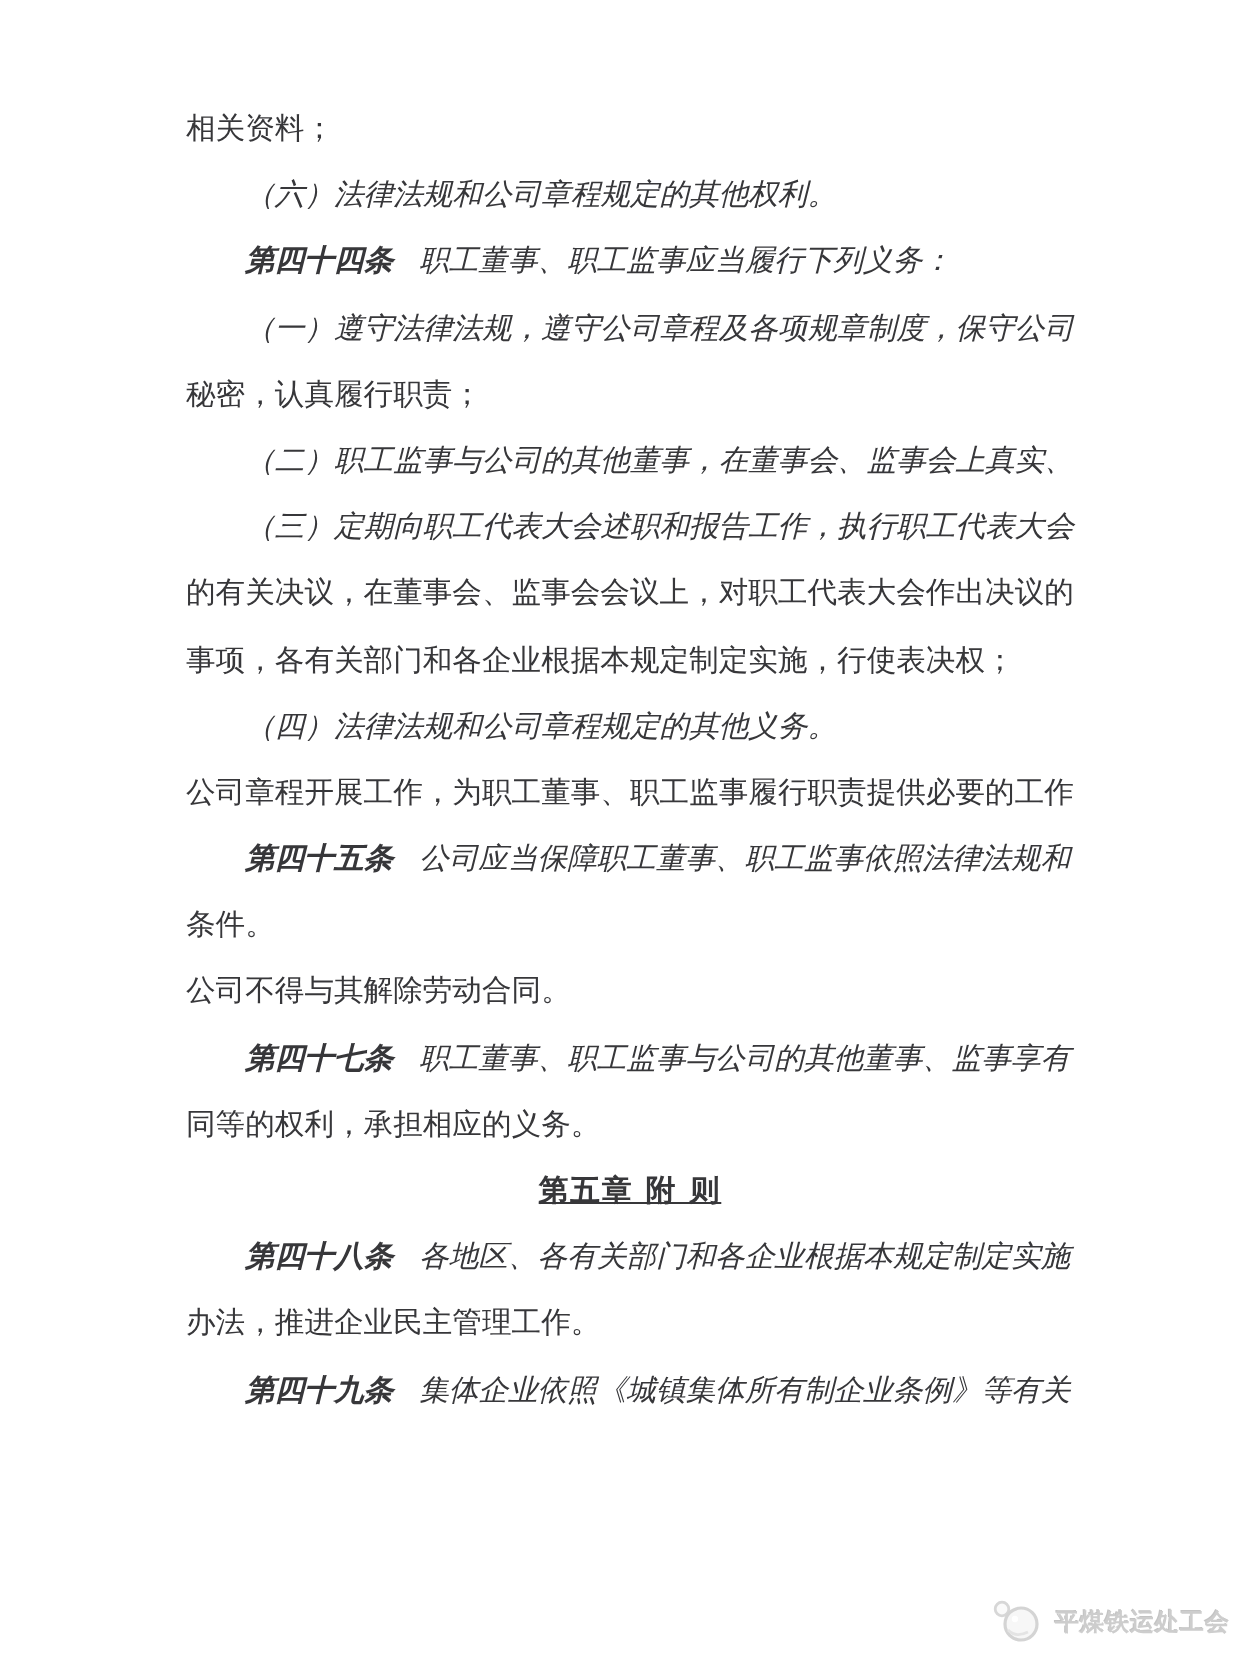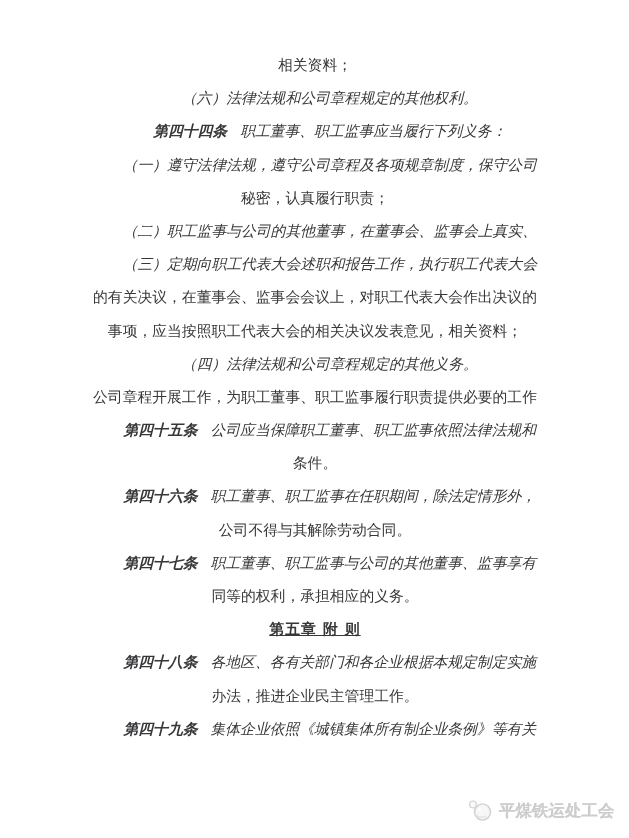--- a/index.html
+++ b/index.html
@@ -22,21 +22,20 @@
     top: 48px;
     width: 444px;
     font-size: 14.8px;
     line-height: 33.2px;
     color: #37373a;
     letter-spacing: 0;
   }
   .line {
     height: 33.2px;
     white-space: nowrap;
-    text-align: center;
   }
   .first {
     text-indent: 2em;
     font-style: italic;
   }
   .chapter {
     font-weight: bold;
     text-align: center;
     text-indent: 0;
     letter-spacing: 1px;
@@ -56,47 +55,46 @@
     align-items: center;
     gap: 7px;
   }
   .logo {
     width: 26px;
     height: 24px;
     flex: 0 0 auto;
   }
   .union-name {
     font-family: "DejaVu Sans", "Liberation Sans", sans-serif;
-    font-size: 16px;
+    font-size: 12px;
     font-weight: bold;
     color: #cdcdcd;
     letter-spacing: 0.5px;
     text-shadow: 1px 1px 0 #ffffff, -0.5px -0.5px 0 #c3c3c3;
   }
 </style>
 </head>
 <body>
 
 <div class="page">
 
   <main class="content">
       <div class="line">相关资料；</div>
       <div class="line first">（六）法律法规和公司章程规定的其他权利。</div>
       <div class="line first"><span class="article-num">第四十四条</span><span class="line-text">职工董事、职工监事应当履行下列义务：</span></div>
       <div class="line first">（一）遵守法律法规，遵守公司章程及各项规章制度，保守公司</div>
       <div class="line">秘密，认真履行职责；</div>
       <div class="line first">（二）职工监事与公司的其他董事，在董事会、监事会上真实、</div>
       <div class="line first">（三）定期向职工代表大会述职和报告工作，执行职工代表大会</div>
       <div class="line">的有关决议，在董事会、监事会会议上，对职工代表大会作出决议的</div>
-      <div class="line">事项，应当按照职工代表大会的相关决议发表意见，相关资料；</div>
+      <div class="line">事项，各有关部门和各企业根据本规定制定实施，行使表决权；</div>
       <div class="line first">（四）法律法规和公司章程规定的其他义务。</div>
       <div class="line">公司章程开展工作，为职工董事、职工监事履行职责提供必要的工作</div>
       <div class="line first"><span class="article-num">第四十五条</span><span class="line-text">公司应当保障职工董事、职工监事依照法律法规和</span></div>
       <div class="line">条件。</div>
-      <div class="line first"><span class="article-num">第四十六条</span><span class="line-text">职工董事、职工监事在任职期间，除法定情形外，</span></div>
       <div class="line">公司不得与其解除劳动合同。</div>
       <div class="line first"><span class="article-num">第四十七条</span><span class="line-text">职工董事、职工监事与公司的其他董事、监事享有</span></div>
       <div class="line">同等的权利，承担相应的义务。</div>
       <div class="line chapter">第五章 附 则</div>
       <div class="line first"><span class="article-num">第四十八条</span><span class="line-text">各地区、各有关部门和各企业根据本规定制定实施</span></div>
       <div class="line">办法，推进企业民主管理工作。</div>
       <div class="line first"><span class="article-num">第四十九条</span><span class="line-text">集体企业依照《城镇集体所有制企业条例》等有关</span></div>
     </main>
 
   <footer class="footer">

